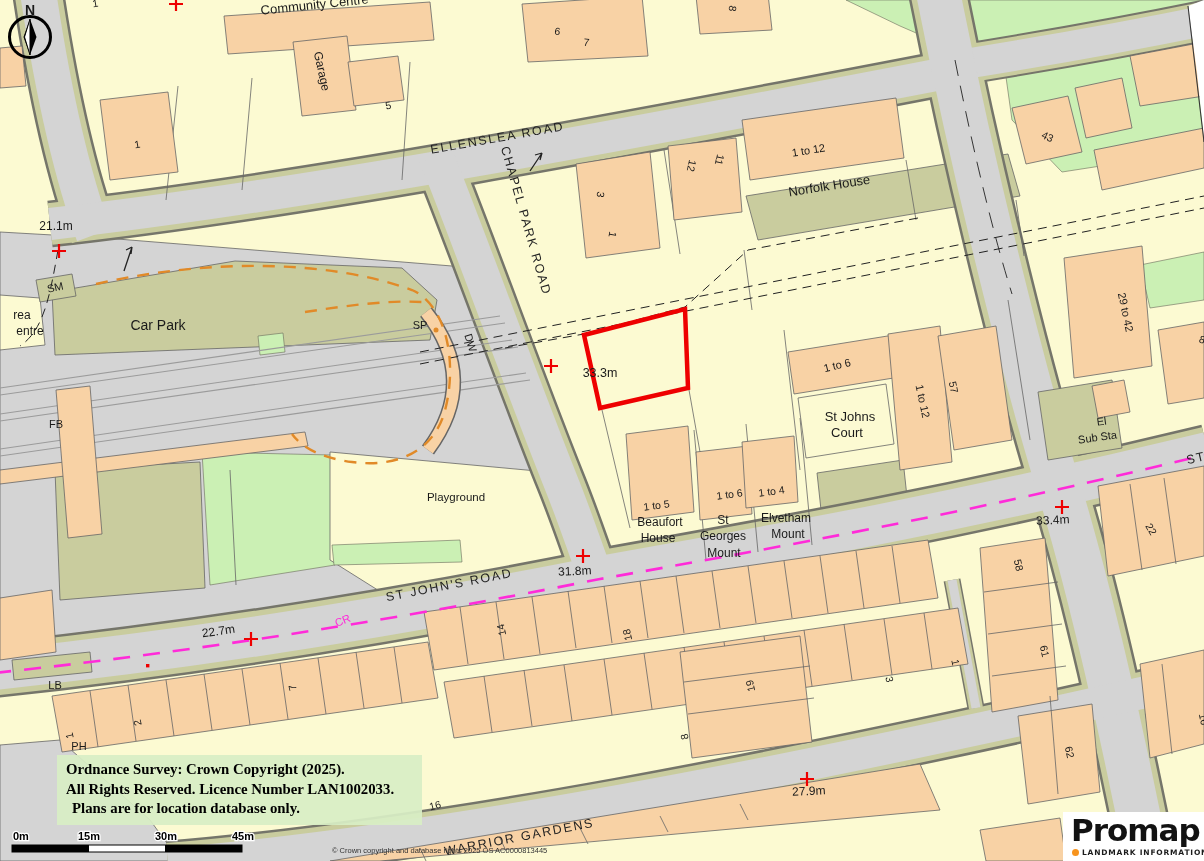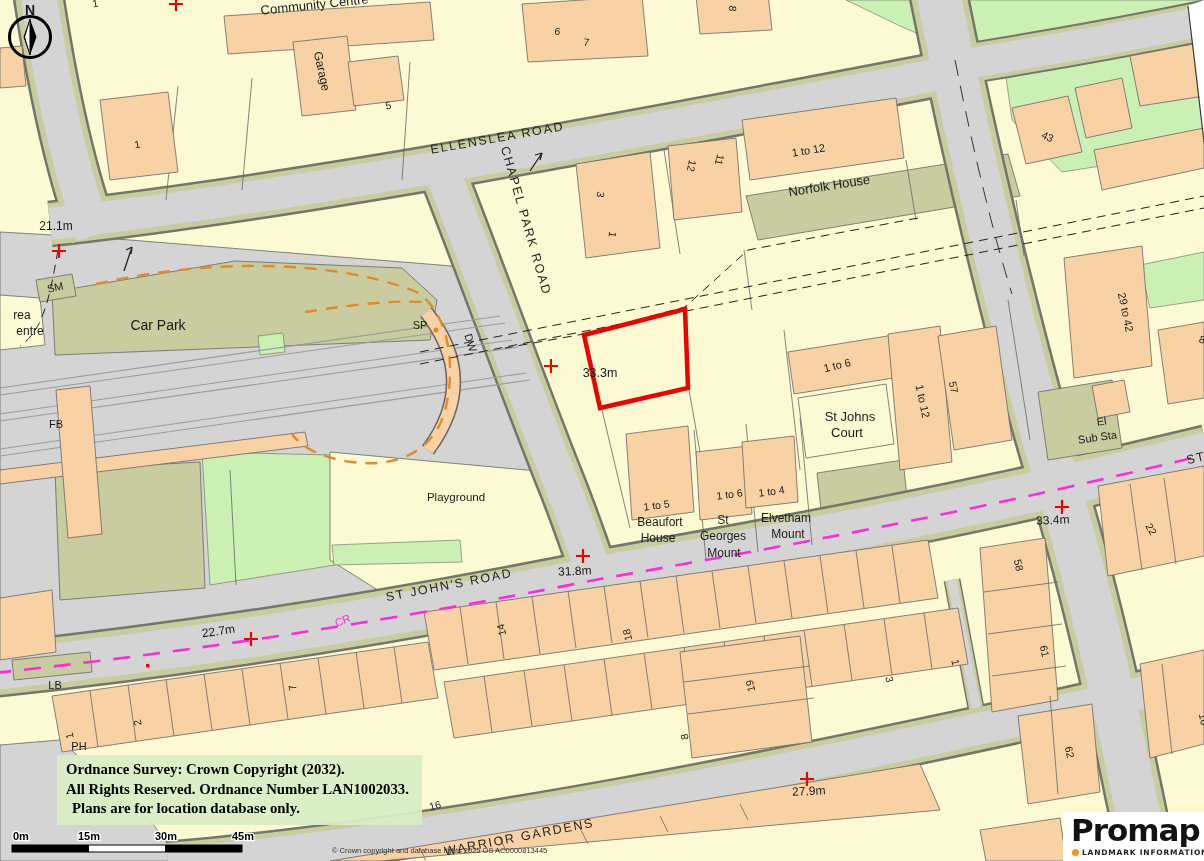--- a/index.html
+++ b/index.html
@@ -280,22 +280,22 @@
     <text class="scaletxt" x="13" y="840" text-anchor="start">0m</text>
     <text class="scaletxt" x="89" y="840" text-anchor="middle">15m</text>
     <text class="scaletxt" x="166" y="840" text-anchor="middle">30m</text>
     <text class="scaletxt" x="243" y="840" text-anchor="middle">45m</text>
   </g>
 
   <text class="lbl fineprint" x="332" y="853">© Crown copyright and database rights 2025 OS AC0000813445</text>
 </svg>
 
   <div class="copyright">
-    <div>Ordnance Survey: Crown Copyright (2032).</div>
-    <div>All Rights Reserved. Ordnance Number LAN1002033.</div>
+    <div>Ordnance Survey: Crown Copyright (2025).</div>
+    <div>All Rights Reserved. Licence Number LAN1002033.</div>
     <div class="cl3">Plans are for location database only.</div>
   </div>
 
   <div class="promap">
     <div class="promap-name">Promap</div>
     <div class="promap-sub">
       <span class="promap-dot"></span>
       <span>LANDMARK INFORMATION</span>
     </div>
   </div>

